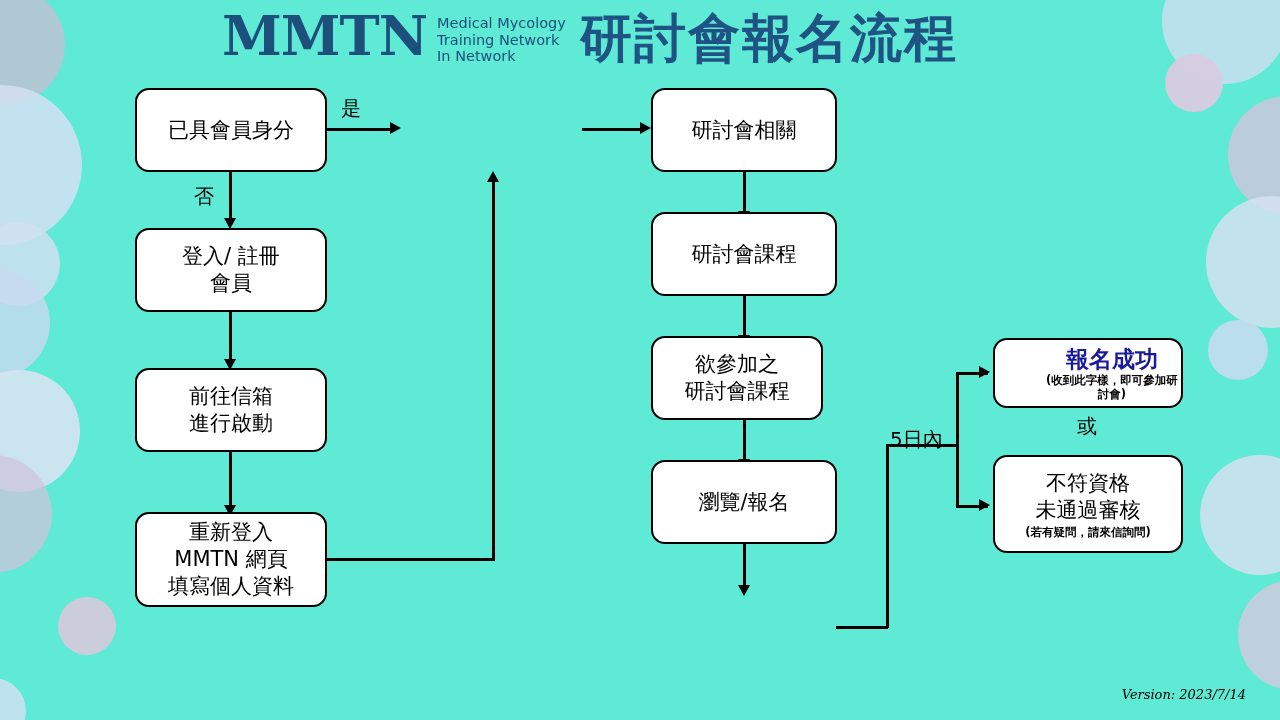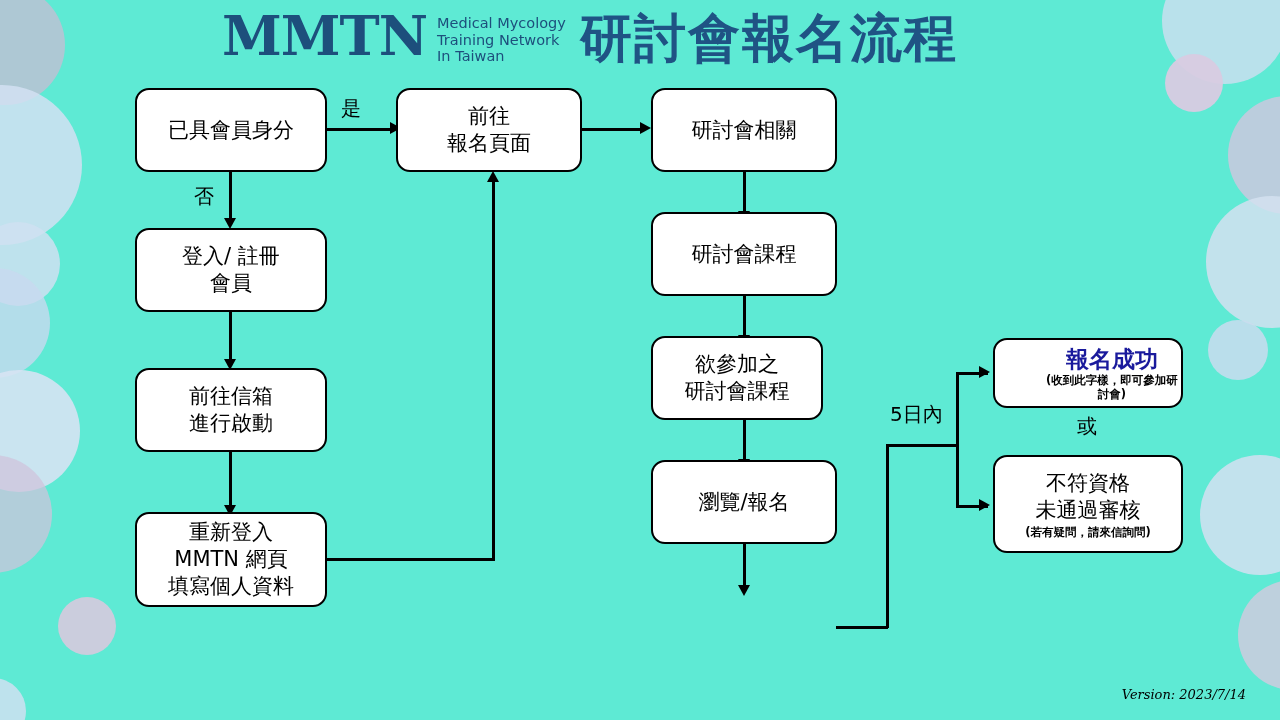--- a/index.html
+++ b/index.html
@@ -173,21 +173,21 @@
   <div class="deco" style="left:1208px; top:320px; width:60px; height:60px; background:#cadcef; opacity:.85;"></div>
   <div class="deco" style="left:1200px; top:455px; width:120px; height:120px; background:#d4e1f1; opacity:.85;"></div>
   <div class="deco" style="left:1238px; top:580px; width:110px; height:110px; background:#d6c9de; opacity:.8;"></div>
 
   <div id="header">
     <div id="logo-block">
       <div id="logo-mark">MMTN</div>
       <div id="logo-tag">
         <div>Medical Mycology</div>
         <div>Training Network</div>
-        <div>In Taiwan</div>
+        <div>In Network</div>
       </div>
     </div>
     <div id="page-title">研討會報名流程</div>
   </div>
 
   <div class="ln h" style="left:327px; top:128px; width:64px;"></div>
   <div class="arrow right" style="left:390px; top:122px;"></div>
   <div class="edge-label" style="left:341px; top:96px;">是</div>
 
   <div class="ln v" style="left:229px; top:171px; width:2.5px; height:51px;"></div>
@@ -215,38 +215,34 @@
 
   <div class="ln v" style="left:743px; top:419px; width:2.5px; height:44px;"></div>
   <div class="arrow down" style="left:738px; top:459px;"></div>
 
   <div class="ln v" style="left:743px; top:543px; width:2.5px; height:46px;"></div>
   <div class="arrow down" style="left:738px; top:585px;"></div>
 
   <div class="ln h" style="left:836px; top:626px; width:52px;"></div>
   <div class="ln v" style="left:886px; top:444px; width:2.5px; height:184px;"></div>
   <div class="ln h" style="left:886px; top:444px; width:72px;"></div>
-  <div class="edge-label" style="left:890px; top:402px;">5日內</div>
+  <div class="edge-label" style="left:890px; top:427px;">5日內</div>
 
   <div class="ln v" style="left:956px; top:372px; width:2.5px; height:74px;"></div>
   <div class="ln h" style="left:956px; top:372px; width:32px;"></div>
   <div class="arrow right" style="left:979px; top:366px;"></div>
 
   <div class="ln v" style="left:956px; top:444px; width:2.5px; height:64px;"></div>
   <div class="ln h" style="left:956px; top:505px; width:32px;"></div>
   <div class="arrow right" style="left:979px; top:499px;"></div>
 
   <div class="box" style="left:135px; top:88px; width:192px; height:84px;">
     <span>已具會員身分</span>
   </div>
 
-  <div class="box" style="left:396px; top:88px; width:186px; height:84px;">
-    <span>前往
-報名頁面</span>
-  </div>
 
   <div class="box" style="left:135px; top:228px; width:192px; height:84px;">
     <span>登入/ 註冊
 會員</span>
   </div>
 
   <div class="box" style="left:135px; top:368px; width:192px; height:84px;">
     <span>前往信箱
 進行啟動</span>
   </div>

